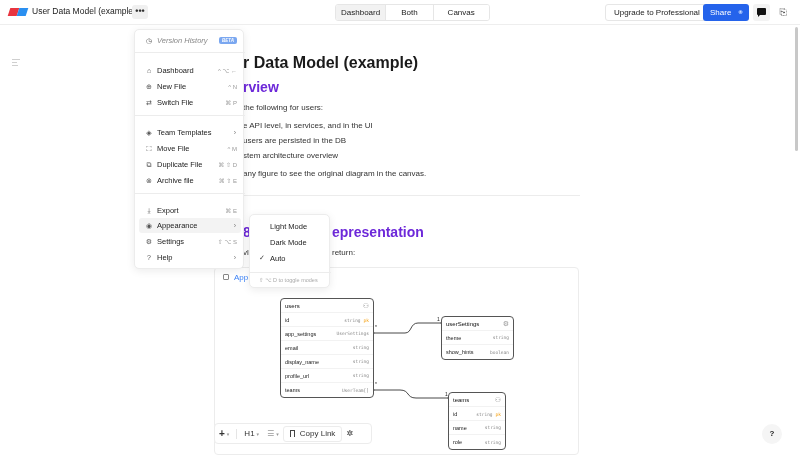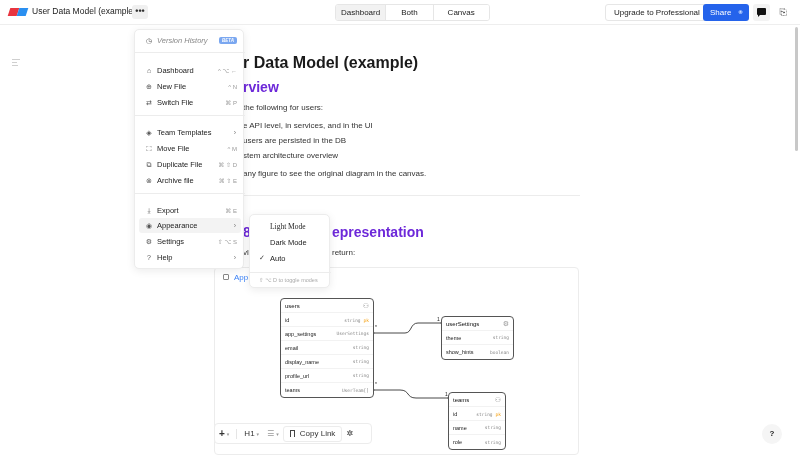--- a/index.html
+++ b/index.html
@@ -307,21 +307,21 @@
     <span class="mi-short">⇧ ⌥ S</span>
   </div>
   <div class="menu-item" style="top:220px;">
     <span class="mi-icon">?</span>
     <span class="mi-label">Help</span>
     <span class="mi-arrow">›</span>
   </div>
 </div>
 
 <div class="submenu">
-  <div class="sub-item" style="top:4px;font-family:Liberation Serif, serif;">
+  <div class="sub-item" style="top:4px;">
     <span class="check"></span>
     <span>Light Mode</span>
   </div>
   <div class="sub-item" style="top:20px;">
     <span class="check"></span>
     <span>Dark Mode</span>
   </div>
   <div class="sub-item" style="top:36px;">
     <span class="check">✓</span>
     <span>Auto</span>

